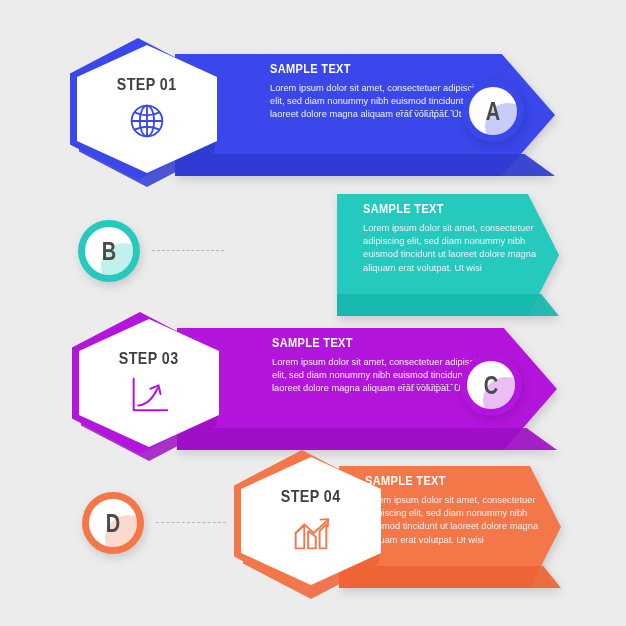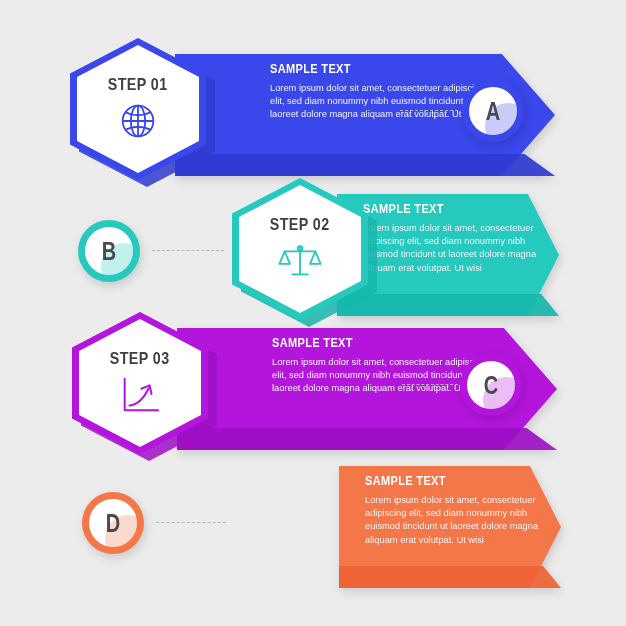--- a/index.html
+++ b/index.html
@@ -65,21 +65,21 @@
     clip-path:polygon(50% 0%, 100% 25%, 100% 75%, 50% 100%, 0% 75%, 0% 25%);
     opacity:.85;
   }
   .hex-outer {
     position:absolute; left:0; top:0;
     width:136px; height:142px;
     clip-path:polygon(50% 0%, 100% 25%, 100% 75%, 50% 100%, 0% 75%, 0% 25%);
   }
   .hex-inner {
     position:absolute; left:7px; top:7px;
-    width:122px; height:128px;
+    width:140px; height:128px;
     background:#ffffff;
     clip-path:polygon(50% 0%, 100% 25%, 100% 75%, 50% 100%, 0% 75%, 0% 25%);
     display:flex;
     flex-direction:column;
     align-items:center;
     justify-content:center;
     gap:3px;
   }
   .hex-label {
     font-size:17px;
@@ -215,37 +215,20 @@
 
     <div class="banner soft-shadow">
       <div class="body" style="background:#25c9be"></div>
       <div class="shade" style="background:#16b6ab"></div>
       <div class="banner-text" style="left:26px;">
         <div class="banner-title">SAMPLE TEXT</div>
         <div class="banner-body">Lorem ipsum dolor sit amet, consectetuer adipiscing elit, sed diam nonummy nibh euismod tincidunt ut laoreet dolore magna aliquam erat volutpat. Ut wisi</div>
       </div>
     </div>
 
-    <div class="hex-wrap">
-      <div class="hex-shadow" style="background:#16b6ab"></div>
-      <div class="hex-outer" style="background:#25c9be"></div>
-      <div class="hex-inner">
-        <div class="hex-label">STEP 02</div>
-        <svg class="hex-icon" viewBox="0 0 48 48">
-          <g fill="none" stroke="#25c9be" stroke-width="1.9" stroke-linecap="round" stroke-linejoin="round">
-            <line x1="24" y1="9" x2="24" y2="38"></line>
-            <line x1="8" y1="14" x2="40" y2="14"></line>
-            <line x1="16" y1="38" x2="32" y2="38"></line>
-            <path d="M8 14 L2.5 27 H13.5 Z"></path>
-            <path d="M40 14 L34.5 27 H45.5 Z"></path>
-            <circle cx="24" cy="11" r="2.4"></circle>
-          </g>
-        </svg>
-      </div>
-    </div>
   </div>
 
   <div class="row row-3">
 
     <div class="banner soft-shadow">
       <div class="body" style="background:#b315dc"></div>
       <div class="shade" style="background:#9e0fc4"></div>
       <div class="banner-text" style="left:95px;">
         <div class="banner-title">SAMPLE TEXT</div>
         <div class="banner-body">Lorem ipsum dolor sit amet, consectetuer adipiscing elit, sed diam nonummy nibh euismod tincidunt ut laoreet dolore magna aliquam erat volutpat. Ut wisi</div>
@@ -292,15 +275,31 @@
 
     <div class="banner soft-shadow">
       <div class="body" style="background:#f4774a"></div>
       <div class="shade" style="background:#ee6334"></div>
       <div class="banner-text" style="left:26px;">
         <div class="banner-title">SAMPLE TEXT</div>
         <div class="banner-body">Lorem ipsum dolor sit amet, consectetuer adipiscing elit, sed diam nonummy nibh euismod tincidunt ut laoreet dolore magna aliquam erat volutpat. Ut wisi</div>
       </div>
     </div>
 
+    <div class="hex-wrap">
+      <div class="hex-shadow" style="background:#ee6334"></div>
+      <div class="hex-outer" style="background:#f4774a"></div>
+      <div class="hex-inner">
+        <div class="hex-label">STEP 04</div>
+        <svg class="hex-icon" viewBox="0 0 48 48">
+          <g fill="none" stroke="#f4774a" stroke-width="2" stroke-linecap="round" stroke-linejoin="round">
+            <path d="M8 40 V24 L17 16 V40 Z"></path>
+            <path d="M21 40 V22 L29 28 V40 Z"></path>
+            <path d="M33 40 V22 L40 15 V40 Z"></path>
+            <polyline points="8,24 17,15 27,24 41,11"></polyline>
+            <polyline points="34,10 42,9.5 41.5,17"></polyline>
+          </g>
+        </svg>
+      </div>
+    </div>
   </div>
 
 </div>
 
 </body></html>

